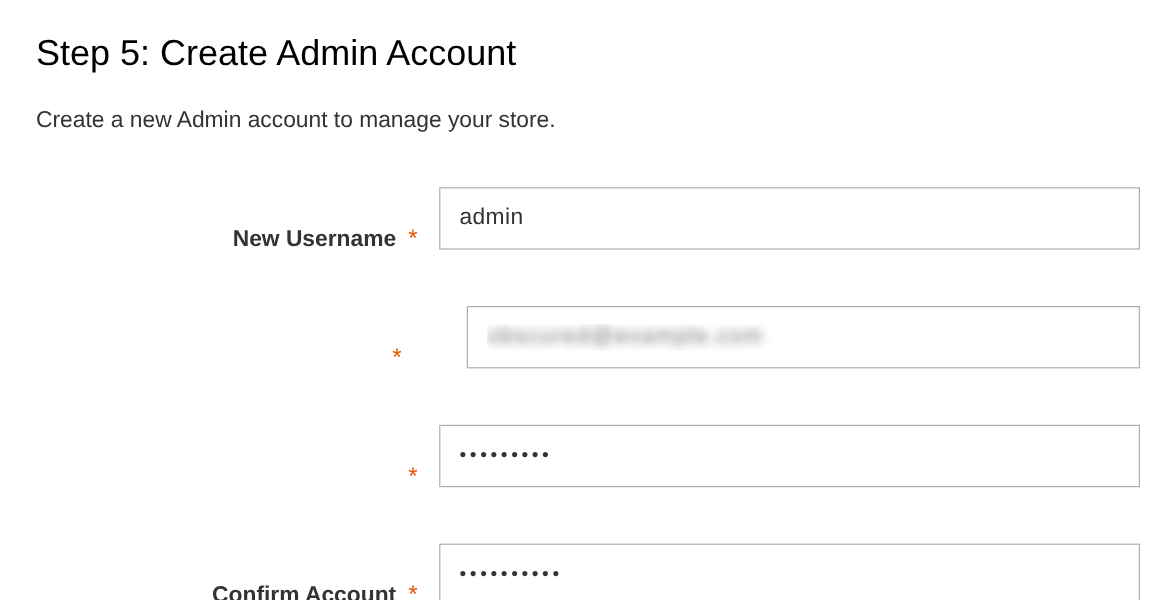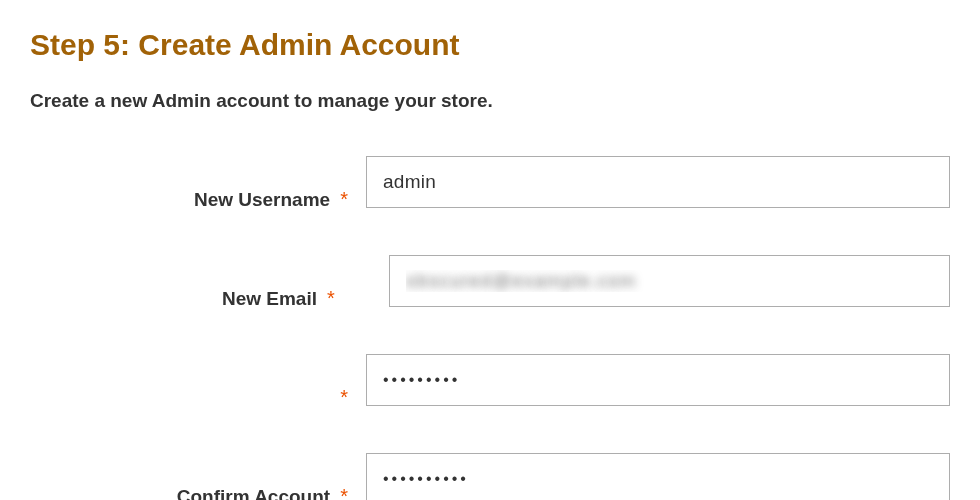--- a/index.html
+++ b/index.html
@@ -6,29 +6,29 @@
     body {
       font-family: -apple-system, BlinkMacSystemFont, "Segoe UI", Helvetica, Arial, sans-serif;
       width: 980px;
       height: 500px;
       padding: 28px 30px;
       color: #333;
       background: #fff;
     }
     .page-title {
       font-size: 30px;
-      font-weight: 700;
-      color: #a16207;
+      font-weight: 400;
+      color: #000000;
       margin-bottom: 28px;
     }
     .page-description {
       font-size: 19px;
       color: #333;
       margin-bottom: 40px;
-      font-weight: 700;
+      font-weight: 400;
     }
     .form-row {
       display: flex;
       align-items: center;
       margin-bottom: 40px;
     }
     .label-wrap {
       width: 370px;
       display: flex;
       justify-content: flex-end;
@@ -79,21 +79,20 @@
 <div class="form-row">
   <div class="label-wrap">
     <label class="form-label">New Username</label>
     <span class="required-mark">*</span>
   </div>
   <input type="text" class="form-input" value="admin" style="">
 </div>
 
 <div class="form-row">
   <div class="label-wrap">
-    <label class="form-label">New Email</label>
     <span class="required-mark">*</span>
   </div>
   <input type="text" class="form-input blurred" value="obscured@example.com" style="">
 </div>
 
 <div class="form-row">
   <div class="label-wrap">
     <span class="required-mark">*</span>
   </div>
   <input type="password" class="form-input" value="•••••••••" style="">

